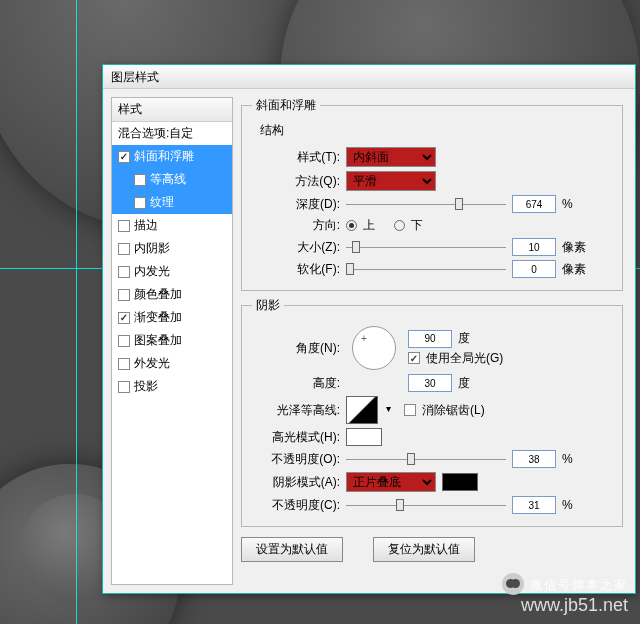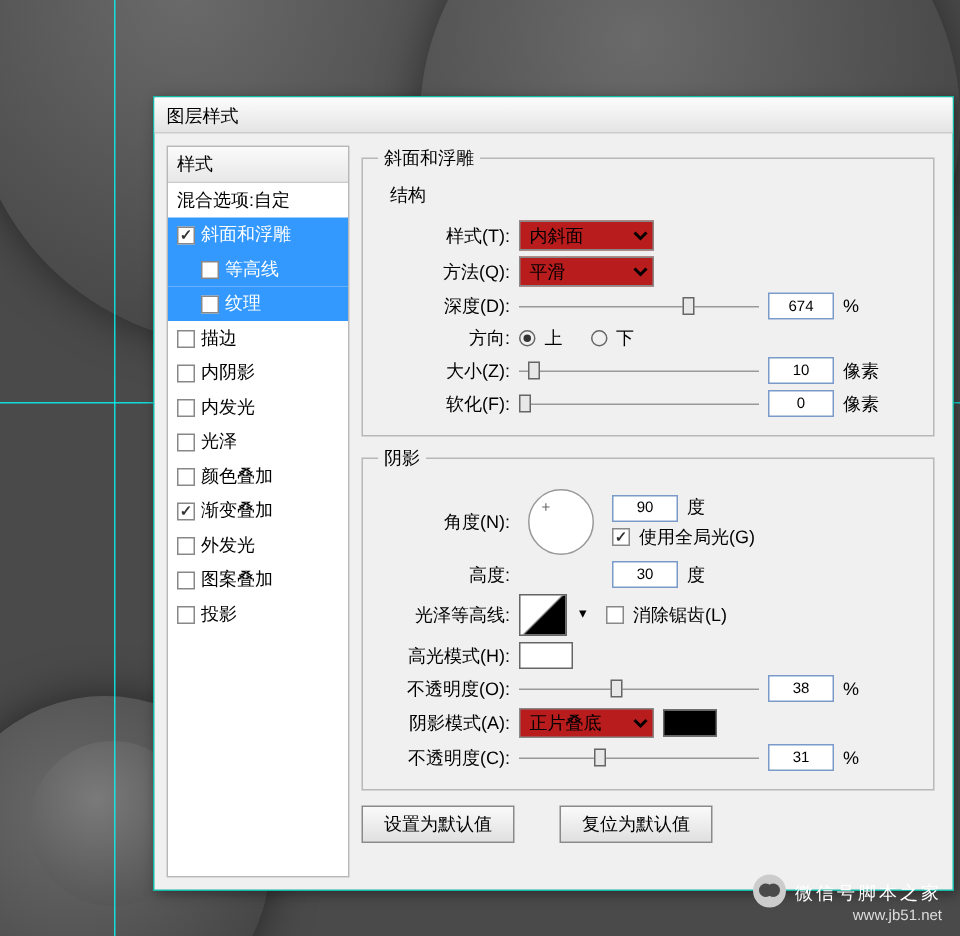--- a/index.html
+++ b/index.html
@@ -35,21 +35,21 @@
 .radio.chk::after{content:"";width:5px;height:5px;background:#333;border-radius:50%}
 .anglewrap{width:44px;height:44px;border:1px solid #999;border-radius:50%;background:#fff;position:relative;margin:0 6px}
 .anglewrap::after{content:"+";position:absolute;left:8px;top:6px;font-size:10px;color:#666}
 .swatch{width:36px;height:18px;border:1px solid #666}
 .contour{width:32px;height:28px;border:1px solid #666;background:linear-gradient(135deg,#fff 0%,#fff 48%,#000 52%,#000 100%);position:relative}
 .contour::after{content:"▾";position:absolute;right:-14px;top:6px;font-size:10px}
 .btns{display:flex;justify-content:flex-start;gap:30px;margin-top:4px}
 button{padding:3px 14px;border:1px solid #8a8a8a;background:linear-gradient(#fafafa,#e0e0e0);font-size:12px;cursor:pointer}
 .watermark{position:absolute;right:12px;bottom:8px;color:#fff;text-align:right}
 .wm1{font-size:20px;letter-spacing:2px}
-.wm2{font-size:10px;color:#ddd}
+.wm2{font-size:18px;color:#ddd}
 .wmicon{display:inline-block;width:22px;height:22px;border-radius:50%;background:#ccc;vertical-align:middle;margin-right:6px;position:relative}
 .wmicon::before{content:"";position:absolute;width:9px;height:9px;background:#4a4a4a;border-radius:50%;left:4px;top:6px}
 .wmicon::after{content:"";position:absolute;width:9px;height:9px;background:#4a4a4a;border-radius:50%;right:4px;top:6px}
 </style>
 </head>
 <body>
 
 <div class="bg-circle1"></div>
 <div class="bg-circle2"></div>
 <div class="bg-circle3"></div>
@@ -84,37 +84,33 @@
       <div class="sitem">
           <span class="cb"></span>
           <span>内阴影</span>
         </div>
       <div class="sitem">
           <span class="cb"></span>
           <span>内发光</span>
         </div>
       <div class="sitem">
           <span class="cb"></span>
-          <span>光泽</span>
-        </div>
-      <div class="sitem">
-          <span class="cb"></span>
           <span>颜色叠加</span>
         </div>
       <div class="sitem">
           <span class="cb chk"></span>
           <span>渐变叠加</span>
         </div>
       <div class="sitem">
           <span class="cb"></span>
+          <span>图案叠加</span>
+        </div>
+      <div class="sitem">
+          <span class="cb"></span>
           <span>外发光</span>
-        </div>
-      <div class="sitem">
-          <span class="cb"></span>
-          <span>图案叠加</span>
         </div>
       <div class="sitem">
           <span class="cb"></span>
           <span>投影</span>
         </div>
     </div>
 
     <div class="main">
       <fieldset>
         <legend>斜面和浮雕</legend>

